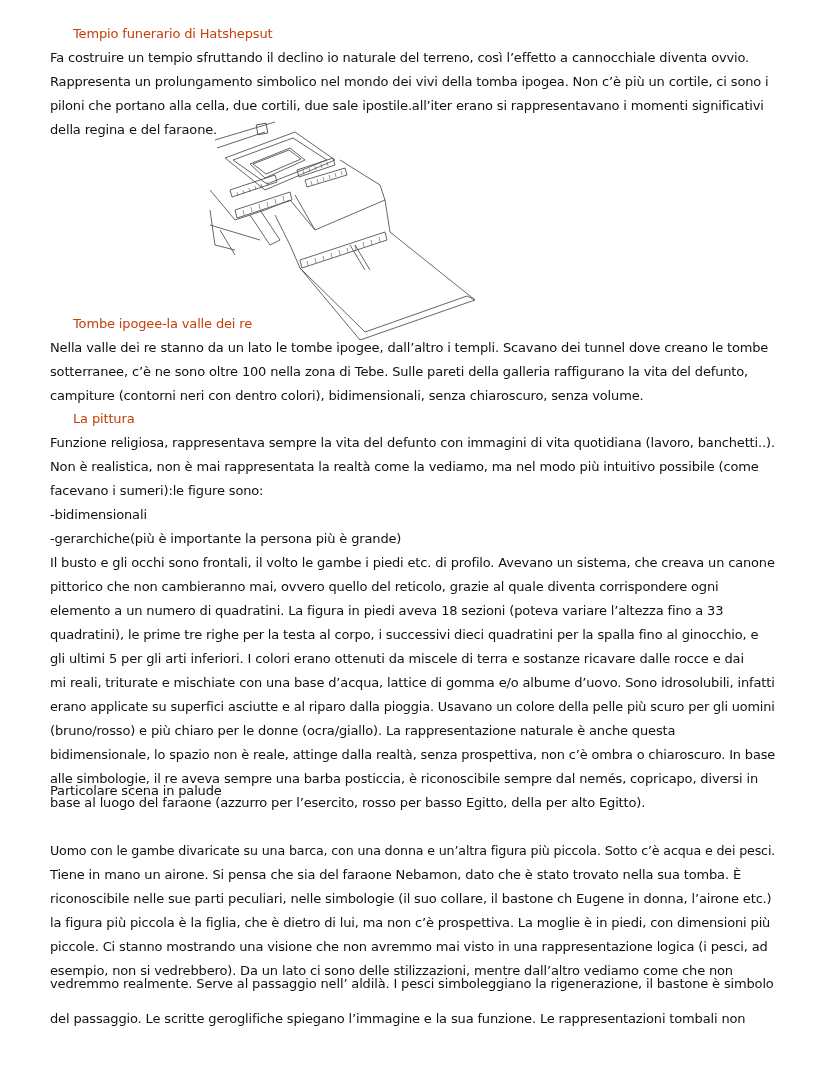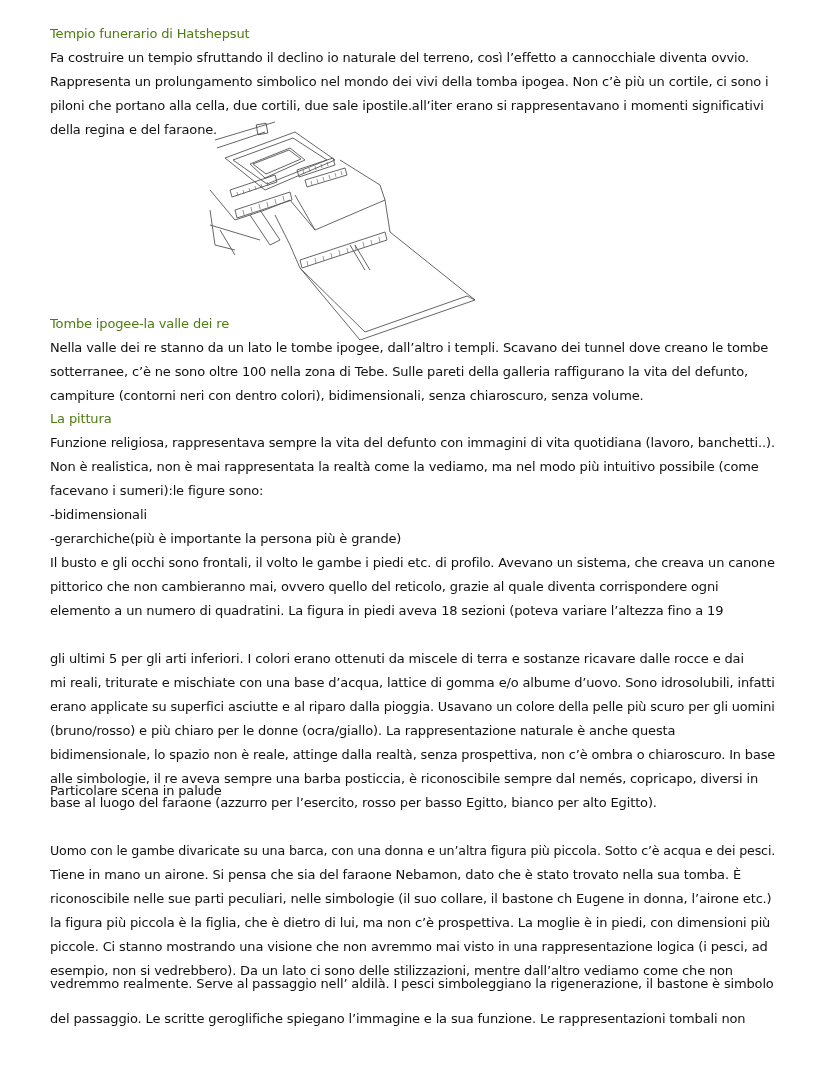--- a/index.html
+++ b/index.html
@@ -1,21 +1,21 @@
 <!DOCTYPE html>
 <html><head>
 <meta charset="utf-8">
 <style>
   html, body { margin:0; padding:0; background:#ffffff; }
   body { width:828px; height:1071px; position:relative; overflow:hidden;
          font-family:"DejaVu Sans", sans-serif; color:#111; }
   .page { position:absolute; left:0; top:0; width:828px; height:1071px; }
   .line { position:absolute; left:50px; font-size:13px; line-height:16px; white-space:nowrap;
           letter-spacing:-0.15px; transform-origin:left center; }
-  .heading { color:#4d7c0f; }
+  .heading { color:#c2410c;margin-left:23px; }
   .figure { position:absolute; left:205px; top:120px; width:270px; height:220px; }
 </style>
 </head>
 <body>
 
 <div class="page">
 
   <div class="line heading" style="top:26px">Tempio funerario di Hatshepsut</div>
   <div class="line" style="top:50px">Fa costruire un tempio sfruttando il declino io naturale del terreno, così l’effetto a cannocchiale diventa ovvio.</div>
   <div class="line" style="top:74px">Rappresenta un prolungamento simbolico nel mondo dei vivi della tomba ipogea. Non c’è più un cortile, ci sono i</div>
@@ -67,28 +67,29 @@
   <div class="line" style="top:388px">campiture (contorni neri con dentro colori), bidimensionali, senza chiaroscuro, senza volume.</div>
 
   <div class="line heading" style="top:411px">La pittura</div>
   <div class="line" style="top:435px">Funzione religiosa, rappresentava sempre la vita del defunto con immagini di vita quotidiana (lavoro, banchetti..).</div>
   <div class="line" style="top:459px">Non è realistica, non è mai rappresentata la realtà come la vediamo, ma nel modo più intuitivo possibile (come</div>
   <div class="line" style="top:483px">facevano i sumeri):le figure sono:</div>
   <div class="line" style="top:507px">-bidimensionali</div>
   <div class="line" style="top:531px">-gerarchiche(più è importante la persona più è grande)</div>
   <div class="line" style="top: 555px; transform: scaleX(0.997249);">Il busto e gli occhi sono frontali, il volto le gambe i piedi etc. di profilo. Avevano un sistema, che creava un canone</div>
   <div class="line" style="top:579px">pittorico che non cambieranno mai, ovvero quello del reticolo, grazie al quale diventa corrispondere ogni</div>
-  <div class="line" style="top:603px">elemento a un numero di quadratini. La figura in piedi aveva 18 sezioni (poteva variare l’altezza fino a 19</div>
+  <div class="line" style="top:603px">elemento a un numero di quadratini. La figura in piedi aveva 18 sezioni (poteva variare l’altezza fino a 33</div>
+  <div class="line" style="top:627px">quadratini), le prime tre righe per la testa al corpo, i successivi dieci quadratini per la spalla fino al ginocchio, e</div>
   <div class="line" style="top:651px">gli ultimi 5 per gli arti inferiori. I colori erano ottenuti da miscele di terra e sostanze ricavare dalle rocce e dai</div>
   <div class="line" style="top: 675px; transform: scaleX(0.998623);">mi reali, triturate e mischiate con una base d’acqua, lattice di gomma e/o albume d’uovo. Sono idrosolubili, infatti</div>
   <div class="line" style="top: 699px; transform: scaleX(0.987738);">erano applicate su superfici asciutte e al riparo dalla pioggia. Usavano un colore della pelle più scuro per gli uomini</div>
   <div class="line" style="top:723px">(bruno/rosso) e più chiaro per le donne (ocra/giallo). La rappresentazione naturale è anche questa</div>
   <div class="line" style="top: 747px; transform: scaleX(0.994513);">bidimensionale, lo spazio non è reale, attinge dalla realtà, senza prospettiva, non c’è ombra o chiaroscuro. In base</div>
   <div class="line" style="top:771px">alle simbologie, il re aveva sempre una barba posticcia, è riconoscibile sempre dal nemés, copricapo, diversi in</div>
-  <div class="line" style="top:795px">base al luogo del faraone (azzurro per l’esercito, rosso per basso Egitto, bianco per alto Egitto).</div>
+  <div class="line" style="top:795px">base al luogo del faraone (azzurro per l’esercito, rosso per basso Egitto, della per alto Egitto).</div>
   <div class="line" style="top:783px">Particolare scena in palude</div>
   <div class="line" style="top: 843px; transform: scaleX(0.97185);">Uomo con le gambe divaricate su una barca, con una donna e un’altra figura più piccola. Sotto c’è acqua e dei pesci.</div>
   <div class="line" style="top:867px">Tiene in mano un airone. Si pensa che sia del faraone Nebamon, dato che è stato trovato nella sua tomba. È</div>
   <div class="line" style="top:891px">riconoscibile nelle sue parti peculiari, nelle simbologie (il suo collare, il bastone ch Eugene in donna, l’airone etc.)</div>
   <div class="line" style="top:915px">la figura più piccola è la figlia, che è dietro di lui, ma non c’è prospettiva. La moglie è in piedi, con dimensioni più</div>
   <div class="line" style="top:939px">piccole. Ci stanno mostrando una visione che non avremmo mai visto in una rappresentazione logica (i pesci, ad</div>
   <div class="line" style="top:963px">esempio, non si vedrebbero). Da un lato ci sono delle stilizzazioni, mentre dall’altro vediamo come che non</div>
   <div class="line" style="top:976px">vedremmo realmente. Serve al passaggio nell’ aldilà. I pesci simboleggiano la rigenerazione, il bastone è simbolo</div>
   <div class="line" style="top:1011px">del passaggio. Le scritte geroglifiche spiegano l’immagine e la sua funzione. Le rappresentazioni tombali non</div>
 </div>

